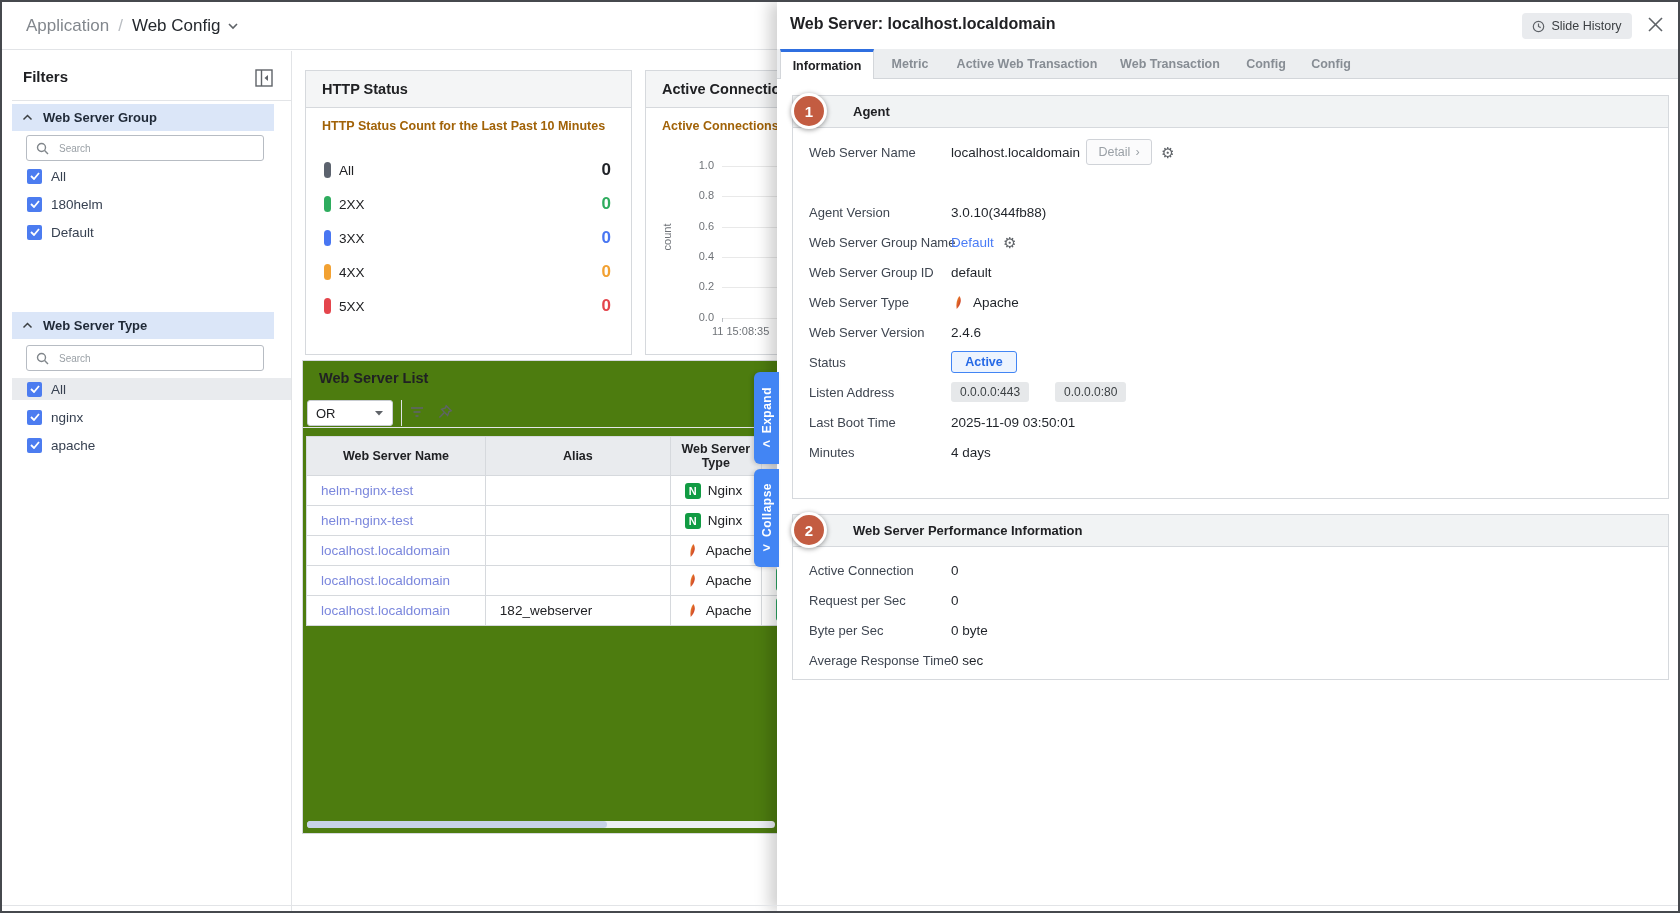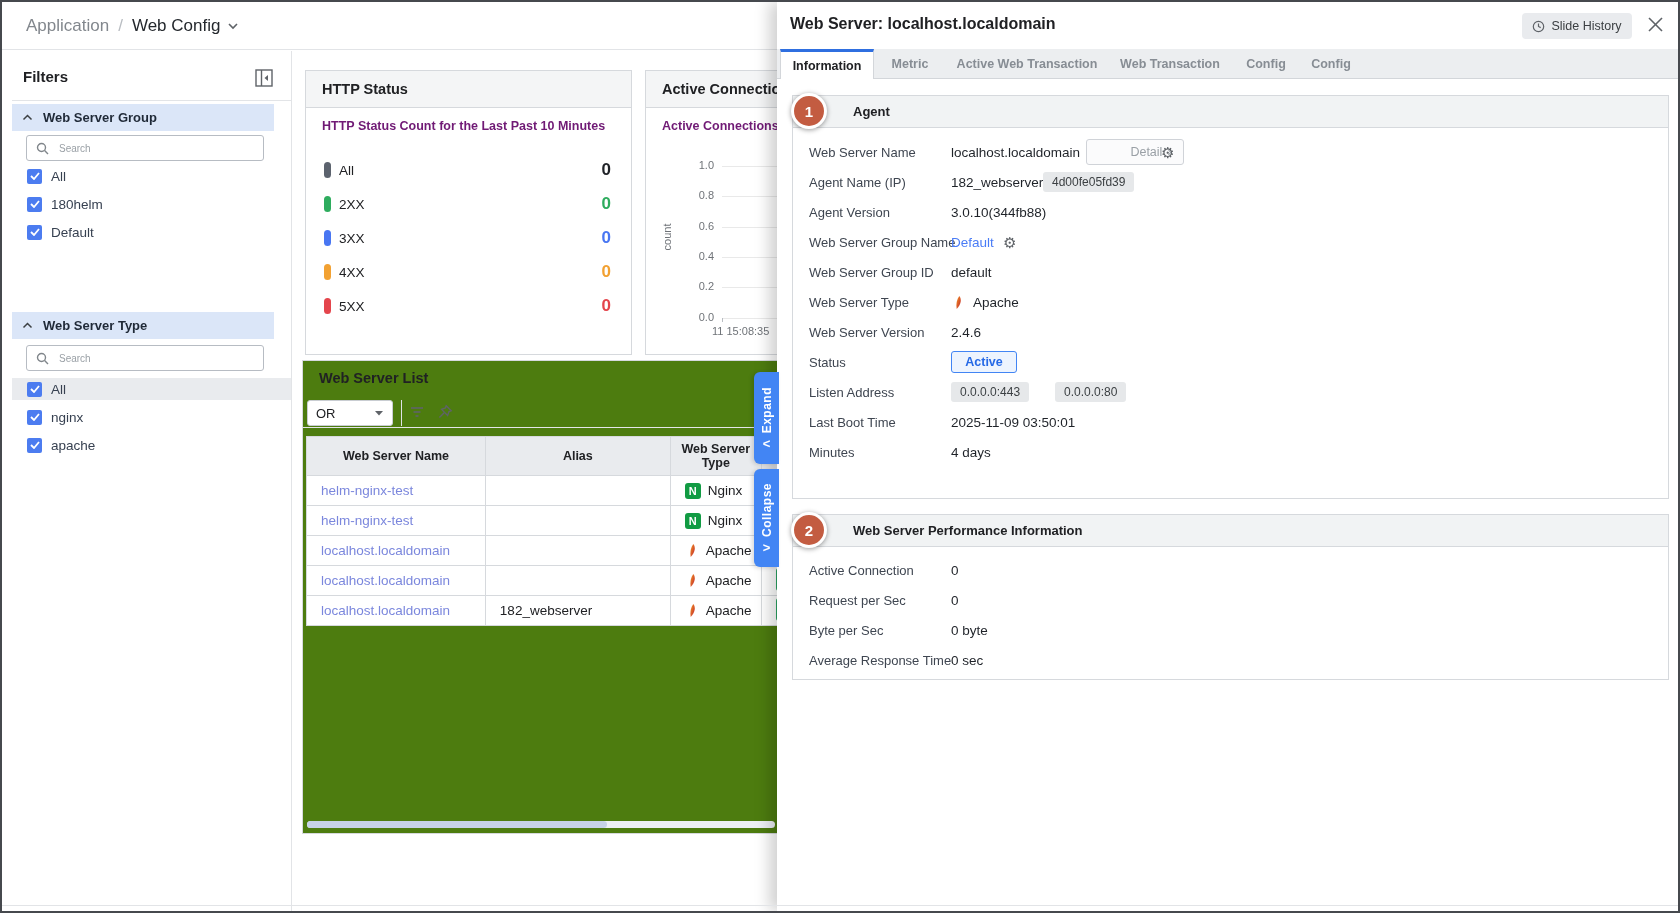--- a/index.html
+++ b/index.html
@@ -27,21 +27,21 @@
     font-family:"Liberation Sans",sans-serif;background:transparent;}
   .searchbox input::placeholder{color:#9aa0a6;}
   .cbrow{position:absolute;left:0;width:100%;height:22px;display:flex;align-items:center;padding-left:15px;box-sizing:border-box;}
   .cbrow.hl{background:#e9ebee;}
   .cbox{width:15px;height:15px;border-radius:2px;background:#4c7cf0;display:inline-flex;align-items:center;justify-content:center;flex:none;}
   .cblab{font-size:13.5px;color:#374151;margin-left:9px;}
   
   .card{position:absolute;top:68px;width:327px;height:285px;background:#fff;border:1px solid #d6d9dd;box-sizing:border-box;}
   .card-head{height:36px;background:#f4f5f6;border-bottom:1px solid #d6d9dd;display:flex;align-items:center;
     padding-left:16px;font-size:14.5px;font-weight:bold;color:#202124;}
-  .card-sub{position:absolute;left:16px;top:48px;font-size:12.5px;font-weight:bold;color:#701a75;white-space:nowrap;}
+  .card-sub{position:absolute;left:16px;top:48px;font-size:12.5px;font-weight:bold;color:#a16207;white-space:nowrap;}
   .hs-row{position:absolute;left:18px;right:20px;height:20px;display:flex;align-items:center;}
   .hs-pill{width:7px;height:16px;border-radius:4px;flex:none;}
   .hs-label{font-size:13.5px;color:#202124;margin-left:8px;}
   .hs-val{margin-left:auto;font-size:17px;font-weight:bold;}
   .gridline{position:absolute;border-top:1px solid #e9e9e9;}
   .ytick{position:absolute;font-size:11px;color:#6f7378;text-align:right;width:30px;}
   .xtick{position:absolute;font-size:11px;color:#6f7378;white-space:nowrap;}
   .ylab{position:absolute;font-size:11px;color:#6f7378;transform:rotate(-90deg);transform-origin:center;}
   
   .listpanel{position:absolute;left:300px;top:358px;width:900px;height:474px;background:#4d7c0f;border:1px solid #d6d9dd;box-sizing:border-box;}
@@ -416,30 +416,25 @@
       <div class="tab" style="left:489px;">Config</div>
       <div class="tab" style="left:554px;">Config</div>
     </div>
 
     <div class="pbox" style="top:93px;height:404px;">
       <div class="numbadge">1</div>
       <div class="pbox-head">Agent</div>
       <div class="prow" style="top:43px;">
         <span class="plabel">Web Server Name</span>
         <span class="pval">localhost.localdomain</span>
-        <span class="pval detail-btn" style="top:auto;padding-left:32px;">
+        <span class="pval detail-btn" style="top:auto;">
           <span>Detail</span>
           <span>›</span>
         </span>
         <span class="gear abs" style="left:368px;">⚙</span>
-      </div>
-      <div class="prow" style="top:73px;">
-        <span class="plabel">Agent Name (IP)</span>
-        <span class="pval">182_webserver</span>
-        <span class="gbadge abs" style="left:250px;">4d00fe05fd39</span>
       </div>
       <div class="prow" style="top:103px;">
         <span class="plabel">Agent Version</span>
         <span class="pval">3.0.10(344fb88)</span>
       </div>
       <div class="prow" style="top:133px;">
         <span class="plabel">Web Server Group Name</span>
         <span class="pval blue-link">Default</span>
         <span class="gear abs" style="left:210px;">⚙</span>
       </div>

